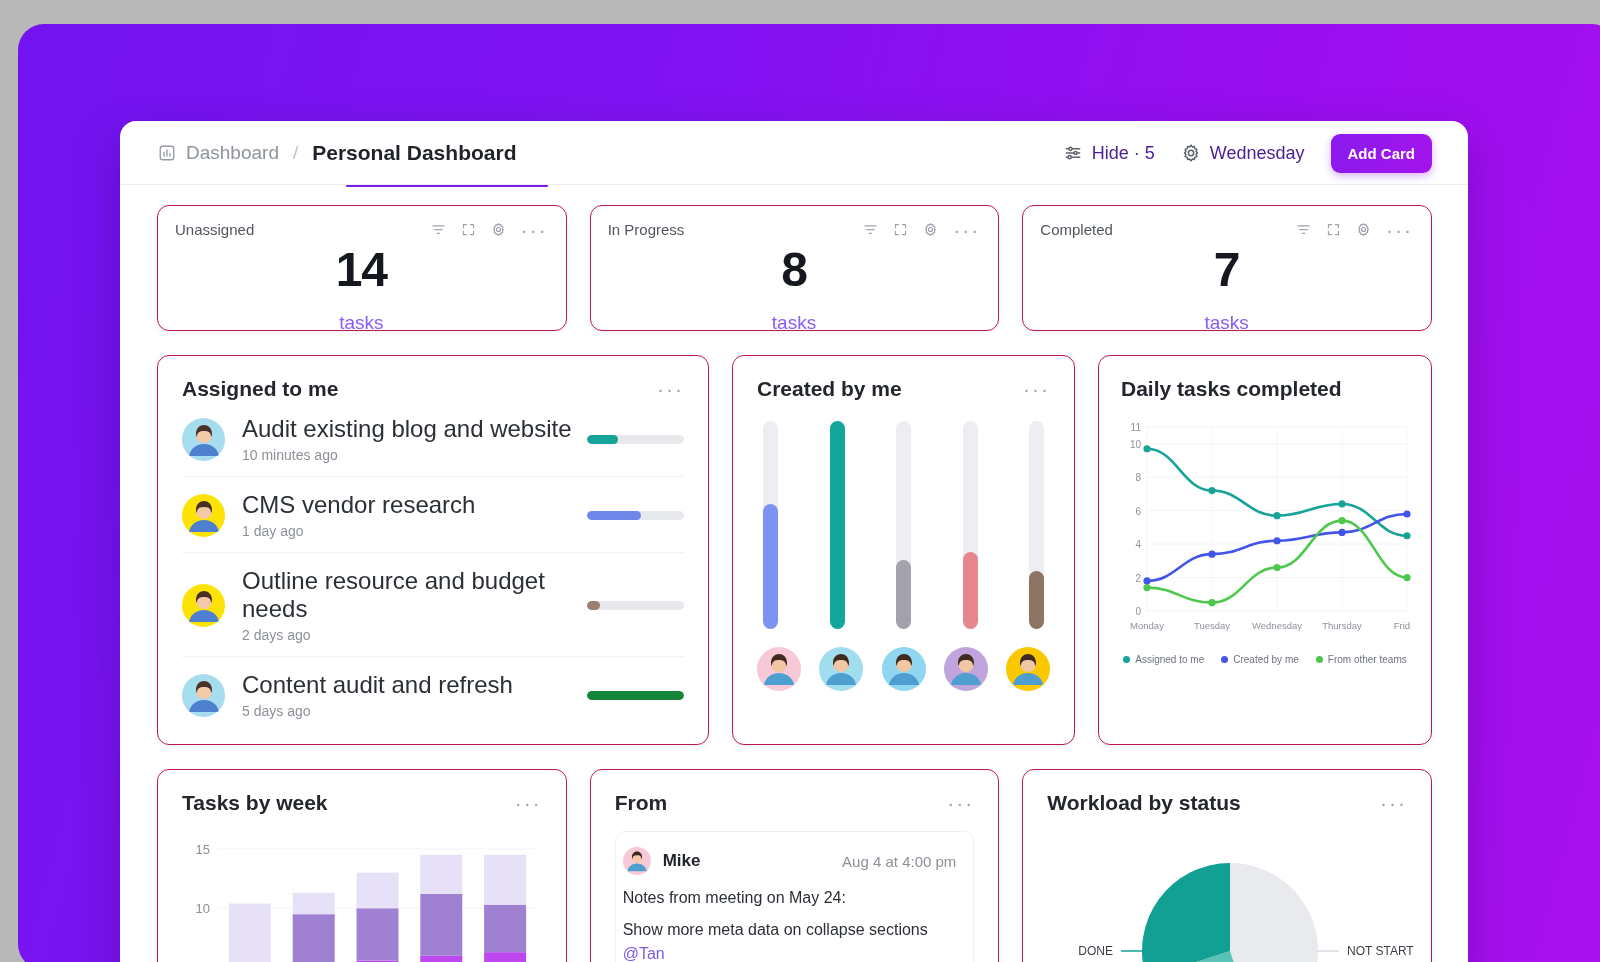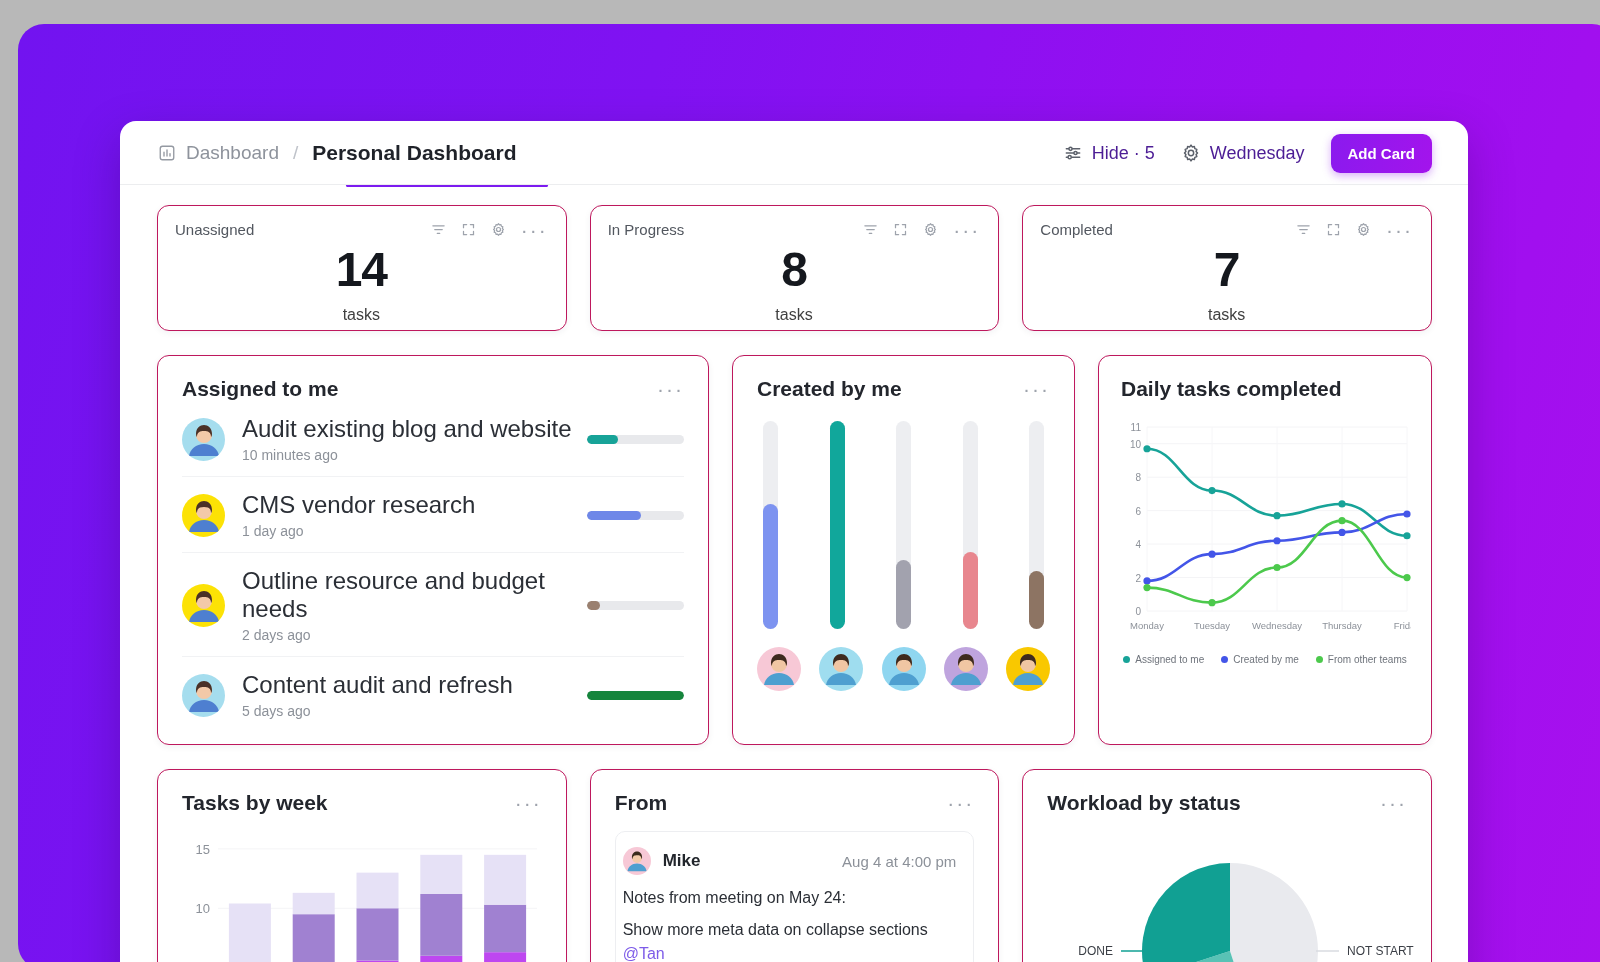--- a/index.html
+++ b/index.html
@@ -71,21 +71,21 @@
   .card-h { display: flex; align-items: center; }
   .card-t { font-size: 15px; color: #52575F; }
   .card-t.big { font-size: 21px; font-weight: 700; color: #23262D; }
   .card-icons { margin-left: auto; display: flex; align-items: center; gap: 15px; }
   .card-icons svg { width: 15px; height: 15px; color: #9EA3AC; cursor:pointer; }
   .dots { color: #9EA3AC; font-size: 21px; line-height: 8px; letter-spacing: 2px; cursor: pointer; }
 
   
   .stat { flex: 1; height: 126px; padding: 15px 18px 0 17px; }
   .stat-num { text-align: center; font-size: 48px; font-weight: 700; color: #15181E; line-height: 1.05; margin-top: 7px; letter-spacing: -1px; }
-  .stat-lbl { text-align: center; font-size: 16px; color: #404040; margin-top: 11px; }
+  .stat-lbl { text-align: center; font-size: 19px; color: #8b5cf6; margin-top: 17px; }
 
   
   .assigned { width: 564px; padding: 21px 24px 12px 24px; }
   .task { display: flex; align-items: center; padding: 14px 0 13px 0; border-bottom: 1px solid #F1F2F4; }
   .task:last-child { border-bottom: none; }
   .av { width: 43px; height: 43px; border-radius: 50%; flex: none; overflow: hidden; position: relative; }
   .task-mid { margin-left: 17px; flex: 1; }
   .task-name { font-size: 24px; color: #2B2F36; }
   .task-time { font-size: 14px; color: #8C9199; margin-top: 4px; }
   .pbar { width: 97px; height: 9px; border-radius: 5px; background: #E8E9EC; overflow: hidden; flex: none; }

